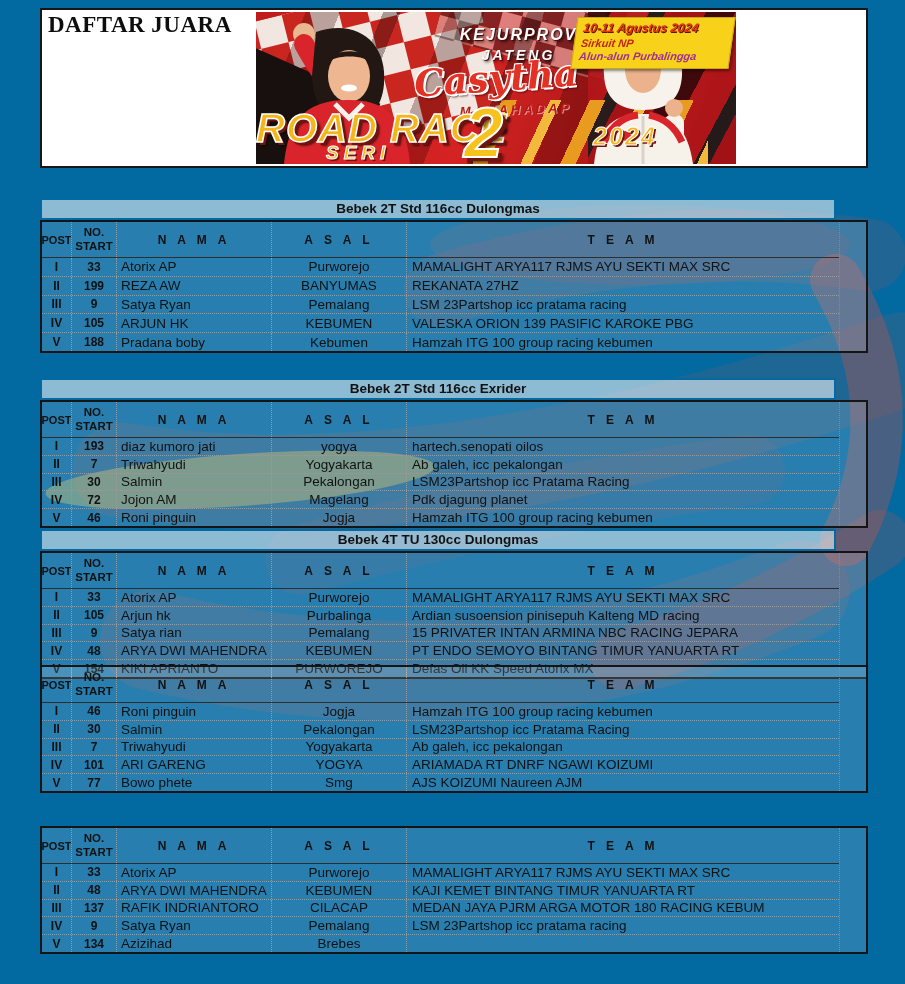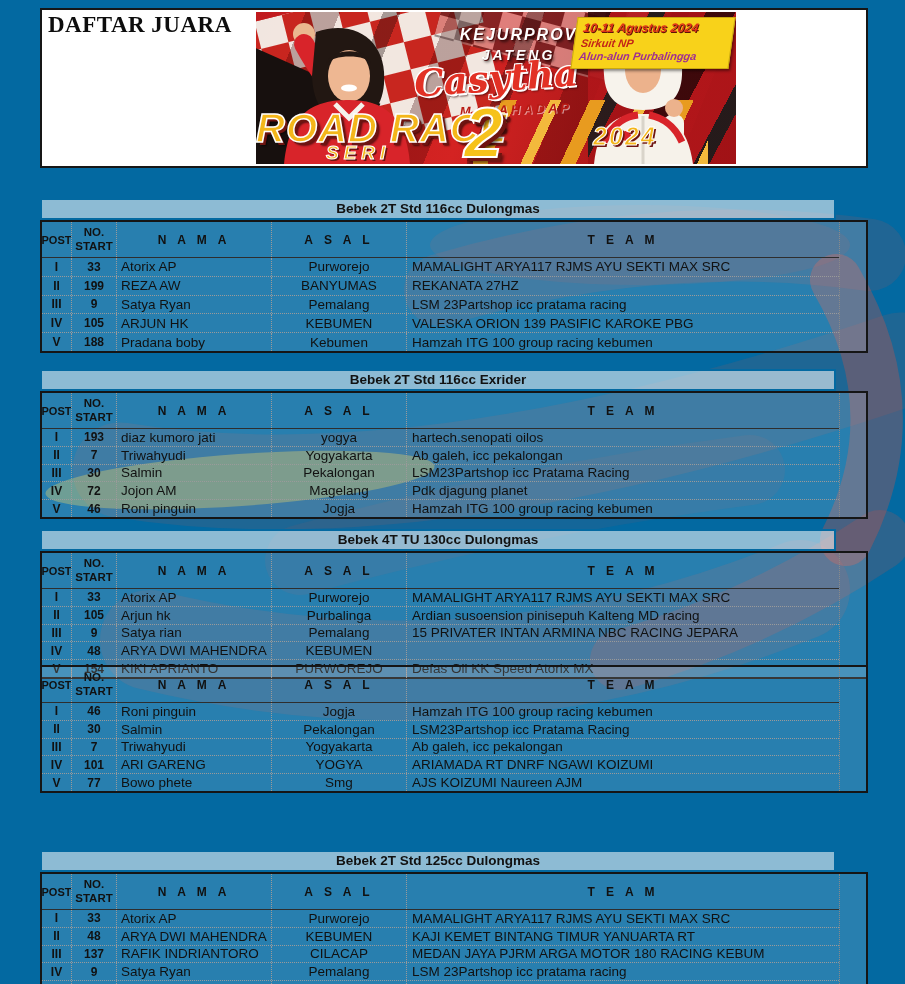--- a/index.html
+++ b/index.html
@@ -62,21 +62,21 @@
      border:1px solid #caa90f;transform:skewX(-8deg);padding:3px 6px 4px 6px;
      box-shadow:2px 2px 3px rgba(0,0,0,.45);line-height:1.25;}
   .info .l1{font-style:italic;font-weight:900;font-size:12.5px;color:#e03318;
      text-shadow:1px 1px 0 #5d1208;white-space:nowrap;}
   .info .l2{font-style:italic;font-weight:900;font-size:11px;color:#c32418;}
   .info .l3{font-style:italic;font-weight:900;font-size:11px;color:#a03090;white-space:nowrap;}
   
   .sections{position:absolute;inset:0;z-index:2;}
   .section{position:absolute;left:40px;width:828px;}
   .section:nth-of-type(1){top:174px;}
-  .section:nth-of-type(2){top:345px;}
+  .section:nth-of-type(2){top:354px;}
   .section:nth-of-type(3){top:505px;}
   .section:nth-of-type(4){top:665px;}
   .section:nth-of-type(5){top:826px;}
   .bar{box-sizing:border-box;width:796px;border:2px solid #0369a1;background:rgba(255,255,255,.55);
        text-align:center;font-weight:bold;font-size:13.5px;padding:1px 0 2px 0;margin-top:24px;}
   .tbl{box-sizing:border-box;width:828px;height:128px;border:2px solid #151515;
        display:flex;background:rgba(255,255,255,.15);}
   .section:nth-of-type(1) .tbl{height:133px;}
   .grid{width:797px;display:flex;flex-direction:column;}
   .strip{flex:1;border-left:1px dotted #8a8a8a;}
@@ -309,20 +309,21 @@
             <div class="c no">9</div>
             <div class="c nama">Satya rian</div>
             <div class="c asal">Pemalang</div>
             <div class="c team">15 PRIVATER INTAN ARMINA NBC RACING JEPARA</div>
           </div>
             <div class="drow">
             <div class="c pos">IV</div>
             <div class="c no">48</div>
             <div class="c nama">ARYA DWI MAHENDRA</div>
             <div class="c asal">KEBUMEN</div>
+            <div class="c team">PT ENDO SEMOYO BINTANG TIMUR YANUARTA RT</div>
           </div>
             <div class="drow">
             <div class="c pos">V</div>
             <div class="c no">154</div>
             <div class="c nama">KIKI APRIANTO</div>
             <div class="c asal">PURWOREJO</div>
             <div class="c team">Defas Oil KK Speed Atorix MX</div>
           </div>
           </div>
         <div class="strip"></div>
@@ -377,21 +378,20 @@
             <div class="c nama">Bowo phete</div>
             <div class="c asal">Smg</div>
             <div class="c team">AJS KOIZUMI Naureen AJM</div>
           </div>
           </div>
         <div class="strip"></div>
       </div>
     </div>
 
     <div class="section">
-      <div class="bar">Bebek 2T Std 125cc Dulongmas</div>
       <div class="tbl">
         <div class="grid">
           <div class="hrow">
             <div class="c pos">POST</div>
             <div class="c no">
               <span>NO.</span>
               <span>START</span>
             </div>
             <div class="c nama">N A M A</div>
             <div class="c asal">A S A L</div>

